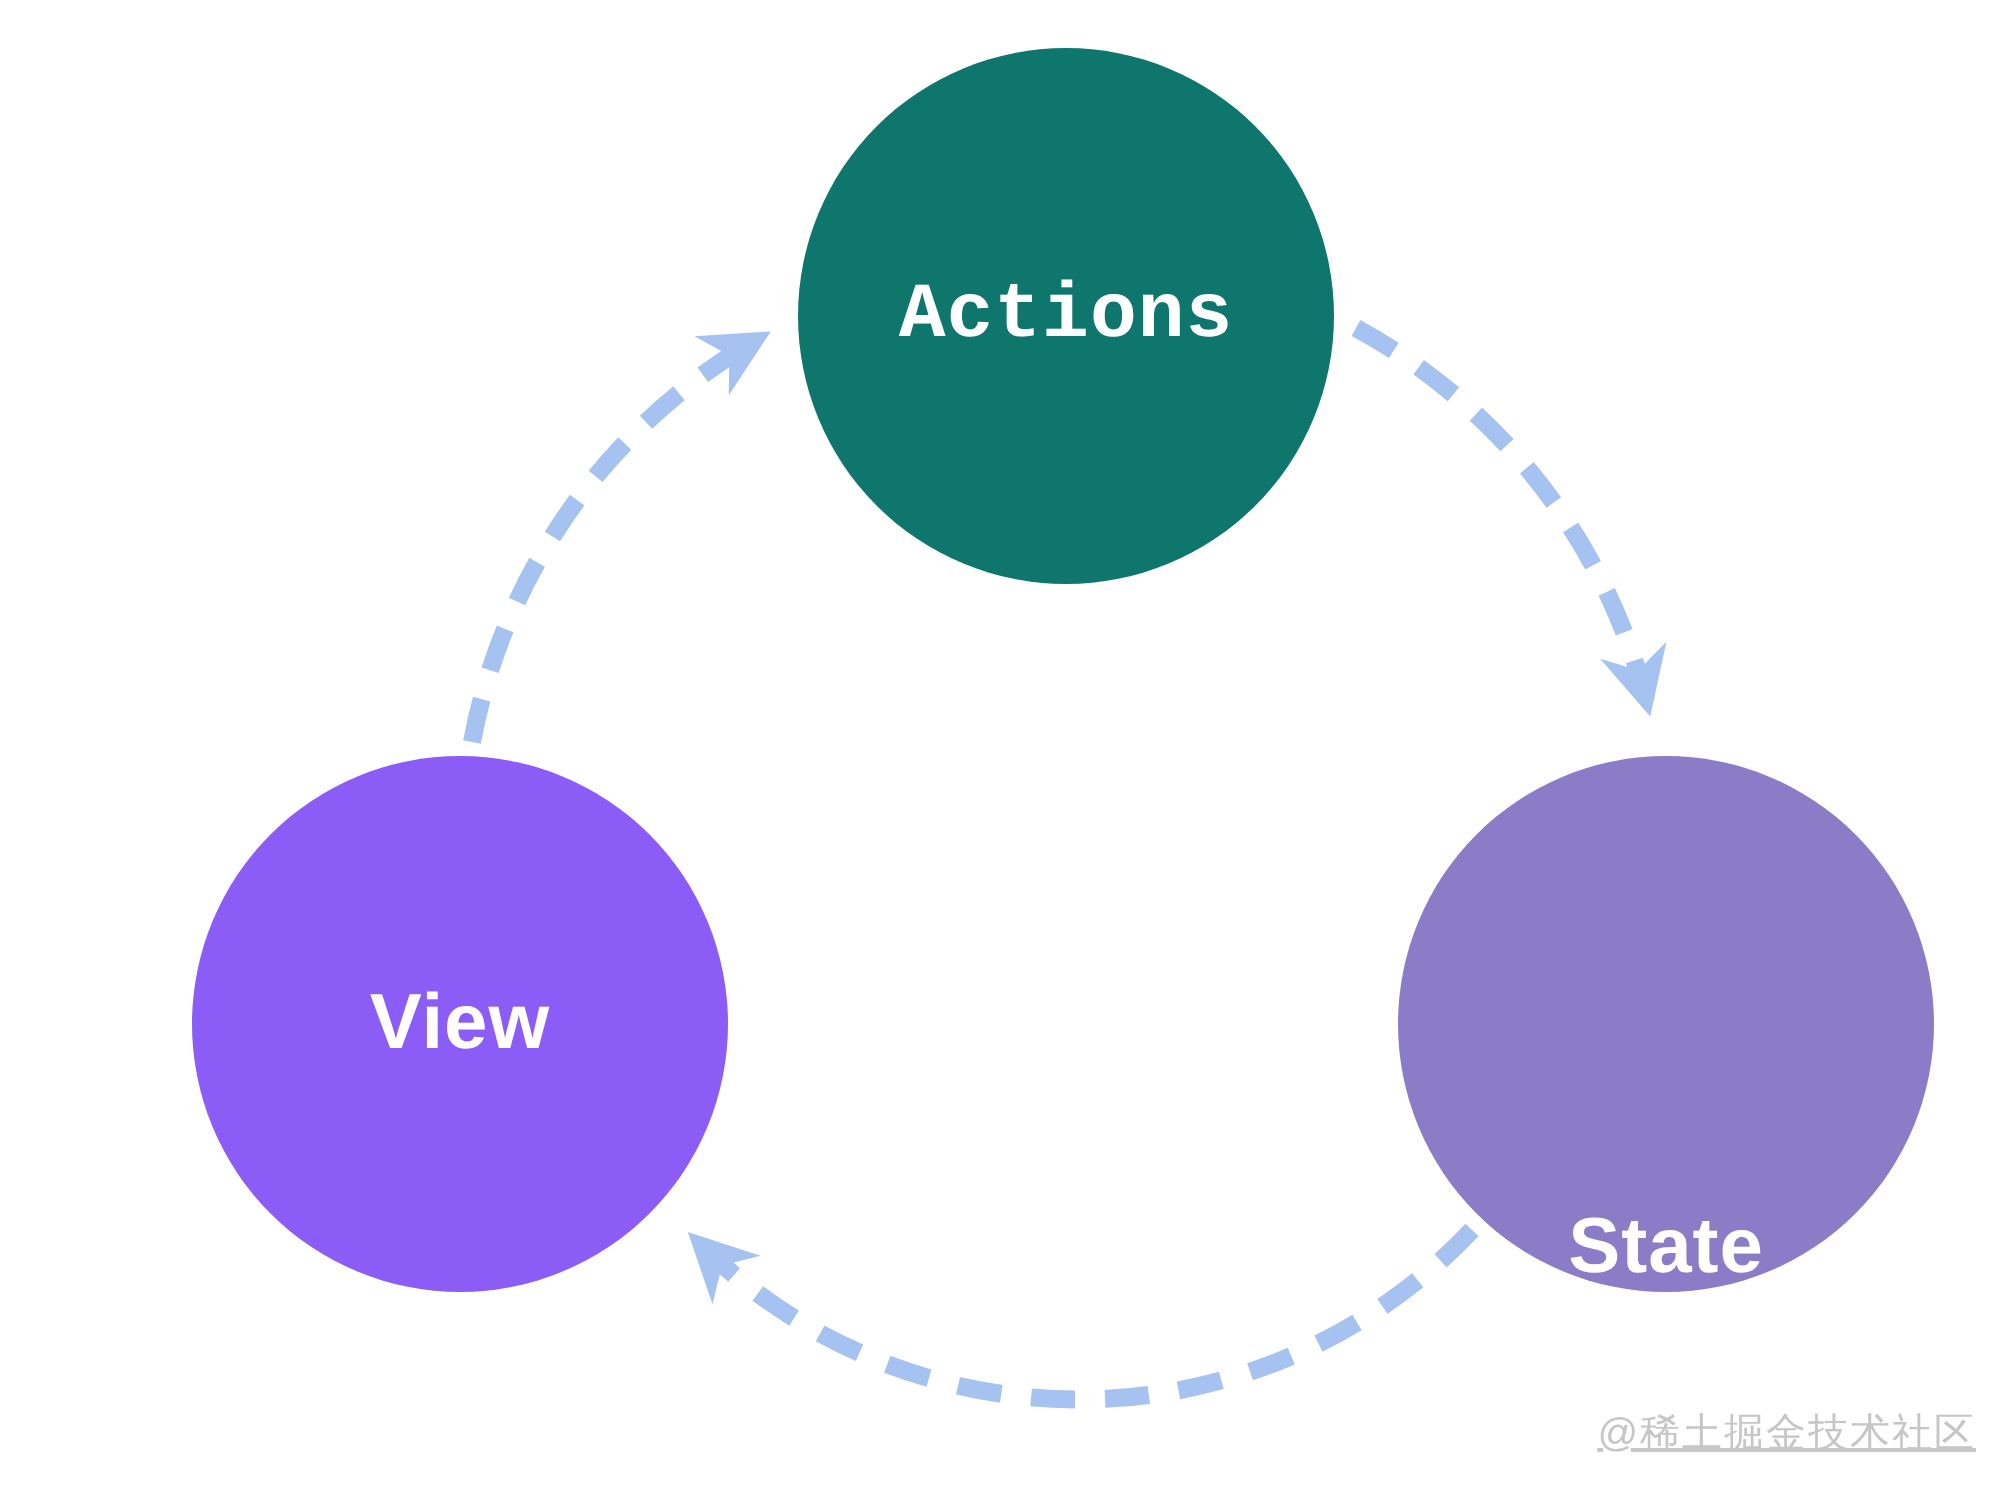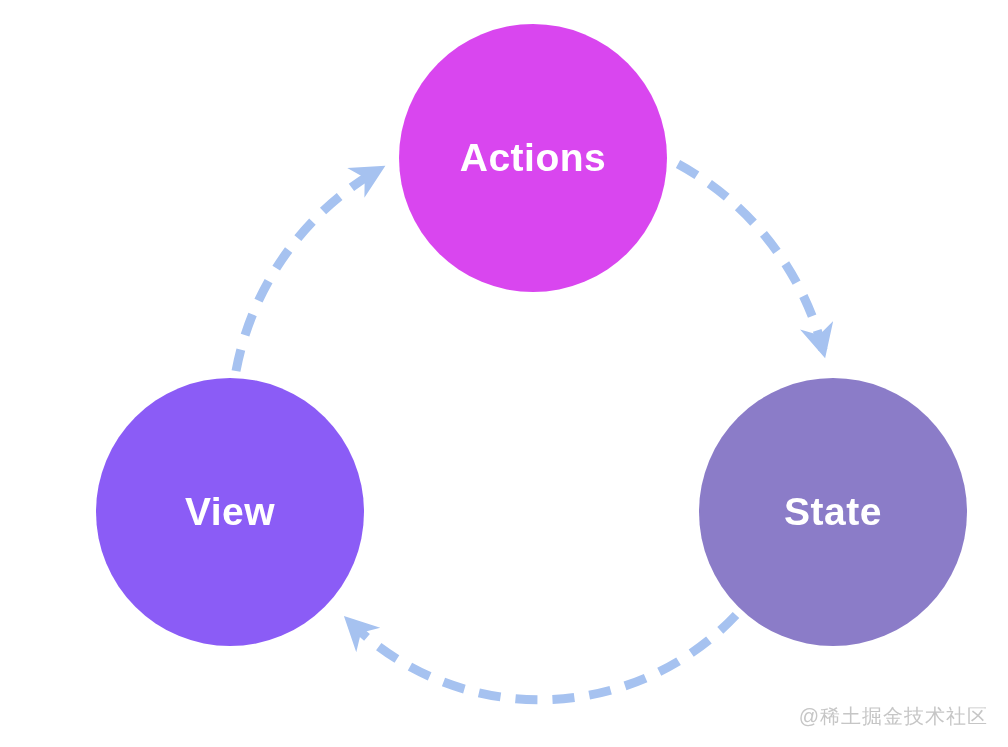--- a/index.html
+++ b/index.html
@@ -49,45 +49,46 @@
     letter-spacing: 0.5px;
     user-select: none;
   }
   .watermark {
     position: absolute;
     right: 20px;
     top: 703px;
     font-size: 20px;
     letter-spacing: 1px;
     color: var(--watermark);
+    text-decoration: underline;
   }
 </style>
 </head>
 <body>
 
 <div class="canvas">
 
   <svg class="arrows" width="1008" height="747" viewBox="0 0 1008 747" aria-hidden="true">
     <defs>
       <marker id="arrowhead" viewBox="0 0 10 10" refX="7.5" refY="5" markerWidth="5" markerHeight="3.8" orient="auto">
         <path d="M 0 0 L 10 5 L 0 10 L 3 5 Z" fill="var(--arrow)"></path>
       </marker>
     </defs>
     <path class="arc" marker-end="url(#arrowhead)" d="M 236 371 A 295 295 0 0 1 378 170"></path>
     <path class="arc" marker-end="url(#arrowhead)" d="M 678 164 A 295 295 0 0 1 823 350"></path>
     <path class="arc" marker-end="url(#arrowhead)" d="M 736 615 A 270 270 0 0 1 350 622"></path>
   </svg>
 
-  <div class="node node-actions" style="background-color: #d946ef;">
+  <div class="node node-actions" style="background-color: #0f766e; font-family: Liberation Mono, monospace;">
     <span class="node-label">Actions</span>
   </div>
 
   <div class="node node-view" style="background-color: #8b5cf6;">
     <span class="node-label">View</span>
   </div>
 
-  <div class="node node-state" style="background-color: rgb(139, 124, 200);">
+  <div class="node node-state" style="background-color: rgb(139, 124, 200); align-items: flex-end;">
     <span class="node-label">State</span>
   </div>
 
   <div class="watermark">@稀土掘金技术社区</div>
 
 </div>
 
 </body></html>

